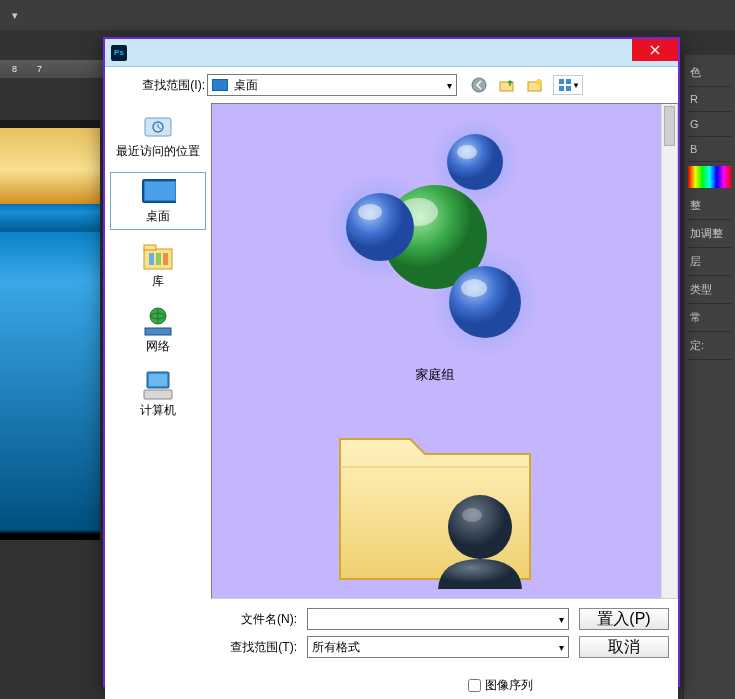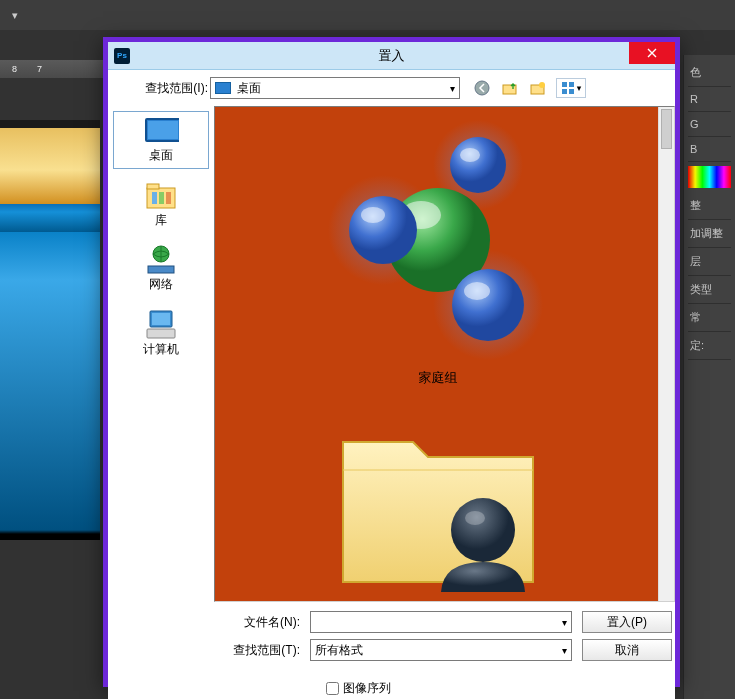--- a/index.html
+++ b/index.html
@@ -22,21 +22,21 @@
       #0a82c8 112px,#3aa8e8 160px,#005080 410px,#000 414px);}
   .ps-right { position:absolute; right:0; top:55px; width:52px; bottom:0;
     background:#414141; border-left:1px solid #2a2a2a; color:#ccc;
     font-size:11px; padding:4px;}
   .ps-right .lbl { display:block; padding:6px 2px; border-bottom:1px solid #2f2f2f;}
   .ps-right .swatch { height:22px; margin:4px 0;
     background:linear-gradient(90deg,#f00,#ff0,#0f0,#0ff,#00f,#f0f,#f00);}
 
   
   .dlg { position:absolute; left:103px; top:37px; width:577px; height:650px;
-    background:#fff; border:5px solid #6d28d9; box-shadow:0 4px 20px rgba(0,0,0,.5);}
+    background:#fff; border:2px solid #6d28d9; box-shadow:0 4px 20px rgba(0,0,0,.5);}
   .titlebar { height:28px; background:#cde6f7; display:flex; align-items:center;
     border-bottom:1px solid #9ccbe8; position:relative;}
   .titlebar .ps-icon { width:16px; height:16px; margin:0 6px;
     background:#001e36; color:#31a8ff; font-size:8px; font-weight:bold;
     display:flex; align-items:center; justify-content:center; border-radius:2px;}
   .titlebar .title { position:absolute; left:0; right:0; text-align:center;
     color:#000; font-size:13px; pointer-events:none;}
   .titlebar .close { position:absolute; right:0; top:0; width:46px; height:22px;
     background:#e81123; color:#fff; display:flex; align-items:center;
     justify-content:center; cursor:pointer;}
@@ -57,21 +57,21 @@
 
   .body { display:flex; height:496px; }
   .places { width:106px; background:#fff; padding:5px 2px;
     display:flex; flex-direction:column; gap:8px; align-items:center;}
   .place { width:96px; display:flex; flex-direction:column; align-items:center;
     padding:4px 0 6px; cursor:pointer; font-size:12px; color:#000; gap:3px;}
   .place.selected { border:1px solid #7aa7d0; background:#fff;}
   .place .pic { width:36px; height:30px; display:flex; align-items:center; justify-content:center;}
   .place-label { line-height:1.1; text-align:center;}
 
-  .filepane { flex:1; border:1px inset #d0d0d0; background:#c2410c;
+  .filepane { flex:1; border:1px inset #d0d0d0; background:#c4b5fd;
     position:relative; overflow:hidden;}
   .filepane-inner { position:absolute; inset:0; overflow:hidden; padding:8px;}
   .scrollbar { position:absolute; right:0; top:0; width:16px; bottom:0;
     background:#f0f0f0; border-left:1px solid #ddd;}
   .sb-thumb { position:absolute; top:2px; left:2px; right:2px; height:40px;
     background:#cfcfcf; border:1px solid #b0b0b0;}
   .item { display:flex; flex-direction:column; align-items:center;
     width:430px; cursor:pointer;}
   .item-label { margin-top:4px; font-size:13px; color:#000;}
   .homegroup-svg { width:250px; height:250px; }
@@ -80,22 +80,22 @@
   .bottom { padding:6px 0 6px 108px; background:#fff;}
   .row { display:flex; align-items:center; height:28px; gap:10px;}
   .row-label { width:84px; text-align:right; }
   .combo { width:262px; height:22px; border:1px solid #7a7a7a;
     display:flex; align-items:center; padding:0 4px; background:#fff;}
   .combo input { flex:1; border:none; outline:none; font-size:12px;
     font-family:inherit; }
   .combo .caret { font-size:10px; }
   .btn { width:90px; height:22px; border:1px solid #888;
     background:linear-gradient(#fff,#e8e8e8); cursor:pointer;
-    font-size:12px; font-family:inherit;}
-  .chk-row { display:flex; align-items:center; gap:4px; margin:16px 0 4px 110px;}
+    font-size:16px; font-family:inherit;}
+  .chk-row { display:flex; align-items:center; gap:4px; margin:16px 0 4px 110px;justify-content:center;}
   .chk-row input { width:13px; height:13px; }
 </style>
 </head>
 <body>
 
 <div class="ps-bg">
   <div class="ps-topbar">
     <span>▾</span>
   </div>
   <div class="ps-ruler">
@@ -114,21 +114,20 @@
     <span class="lbl">层</span>
     <span class="lbl">类型</span>
     <span class="lbl">常</span>
     <span class="lbl">定:</span>
   </div>
 </div>
 
 <div class="dlg">
   <div class="titlebar">
     <div class="ps-icon">Ps</div>
-    <div class="title">置入</div>
     <div class="close">
       <svg viewBox="0 0 10 10">
         <path d="M1 1 L9 9 M9 1 L1 9" stroke="#fff" stroke-width="1.4"></path>
       </svg>
     </div>
   </div>
 
   <div class="toolbar">
     <div class="toolbar-label">查找范围(I):</div>
     <div class="lookin">
@@ -162,20 +161,30 @@
           <rect x="1" y="8" width="5" height="5" fill="#3a8dd0"></rect>
           <rect x="8" y="8" width="5" height="5" fill="#3a8dd0"></rect>
         </svg>
         <span style="font-size:9px;margin-left:2px">▾</span>
       </div>
     </div>
   </div>
 
   <div class="body">
     <div class="places">
+      <div class="place">
+        <div class="pic">
+          <svg width="34" height="30">
+            <rect x="4" y="6" width="26" height="18" rx="2" fill="#cfe5f5" stroke="#6aa0c8"></rect>
+            <circle cx="17" cy="15" r="5" fill="none" stroke="#3a7ab0" stroke-width="1.4"></circle>
+            <path d="M17 12 L17 15 L20 17" stroke="#3a7ab0" fill="none"></path>
+          </svg>
+        </div>
+        <div class="place-label">最近访问的位置</div>
+      </div>
       <div class="place selected">
         <div class="pic">
           <svg width="40" height="30">
             <rect x="3" y="3" width="34" height="22" rx="1" fill="#2a80d0" stroke="#105090" stroke-width="2"></rect>
             <rect x="5" y="5" width="30" height="18" fill="#4aa0e8"></rect>
           </svg>
         </div>
         <div class="place-label">桌面</div>
       </div>
       <div class="place">

